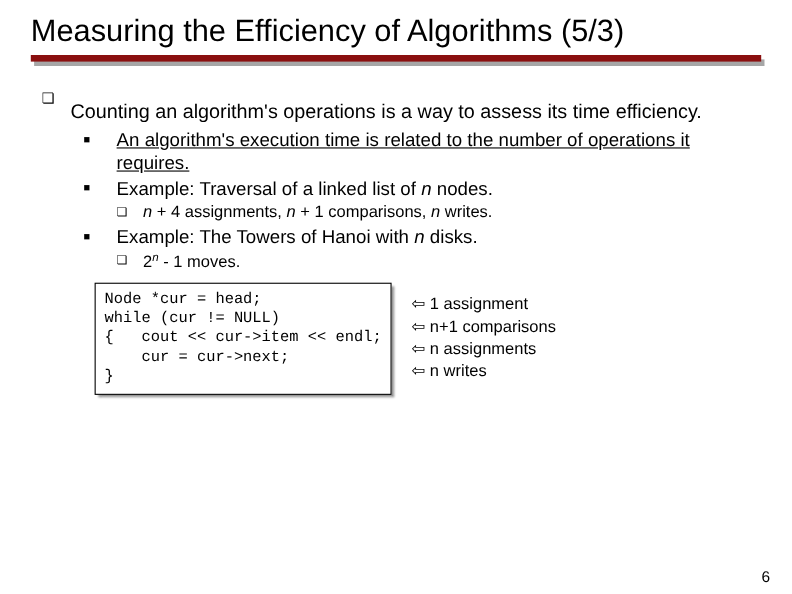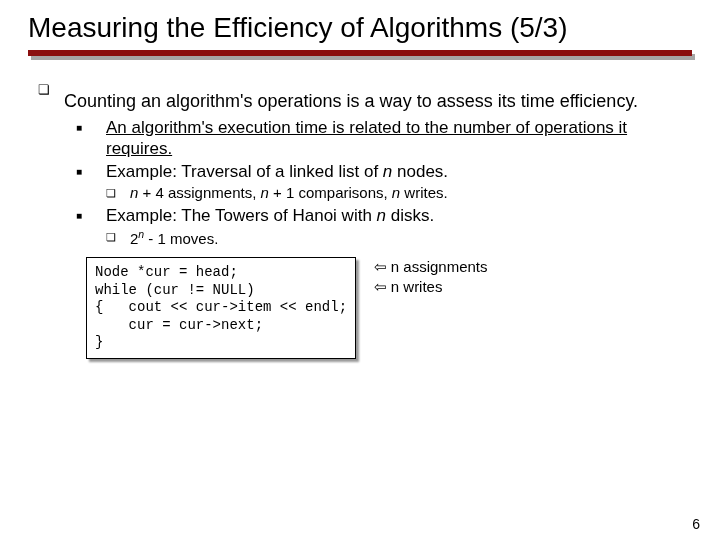--- a/index.html
+++ b/index.html
@@ -82,21 +82,21 @@
     flex-shrink: 0;
     font-size: 11px;
     padding-top: 3px;
   }
   .lvl3 .text { flex: 1; }
   .bottom-row {
     display: flex;
     margin-top: 8px;
     padding-left: 48px;
     gap: 18px;
-    align-items: flex-start;
+    align-items: center;
   }
   .code-box {
     border: 1px solid #000;
     box-shadow: 3px 3px 2px rgba(0,0,0,0.4);
     font-family: "Courier New", monospace;
     font-size: 14px;
     line-height: 1.25;
     padding: 6px 8px;
     white-space: pre;
     background: #fff;
@@ -175,20 +175,22 @@
 
     </div>
 
     <div class="bottom-row">
       <div class="code-box">Node *cur = head;
 while (cur != NULL)
 {   cout &lt;&lt; cur-&gt;item &lt;&lt; endl;
     cur = cur-&gt;next;
 }</div>
       <div class="annots">
+        <div class="annot-line">⇦ 1 assignment</div>
+        <div class="annot-line">⇦ n+1 comparisons</div>
         <div class="annot-line">⇦ n assignments</div>
         <div class="annot-line">⇦ n writes</div>
       </div>
     </div>
 
   </div>
 
   <div class="page-num">6</div>
 
 </div>

